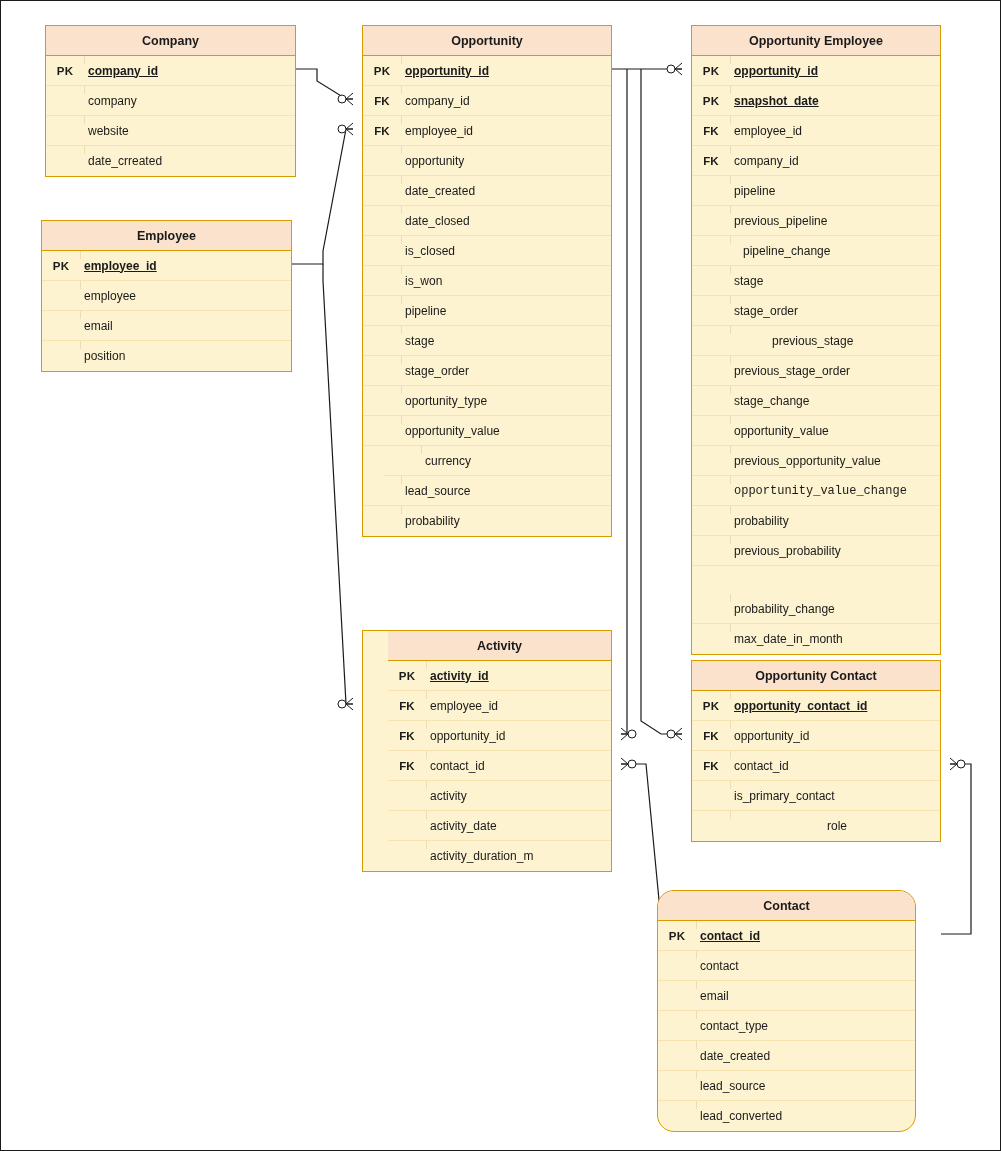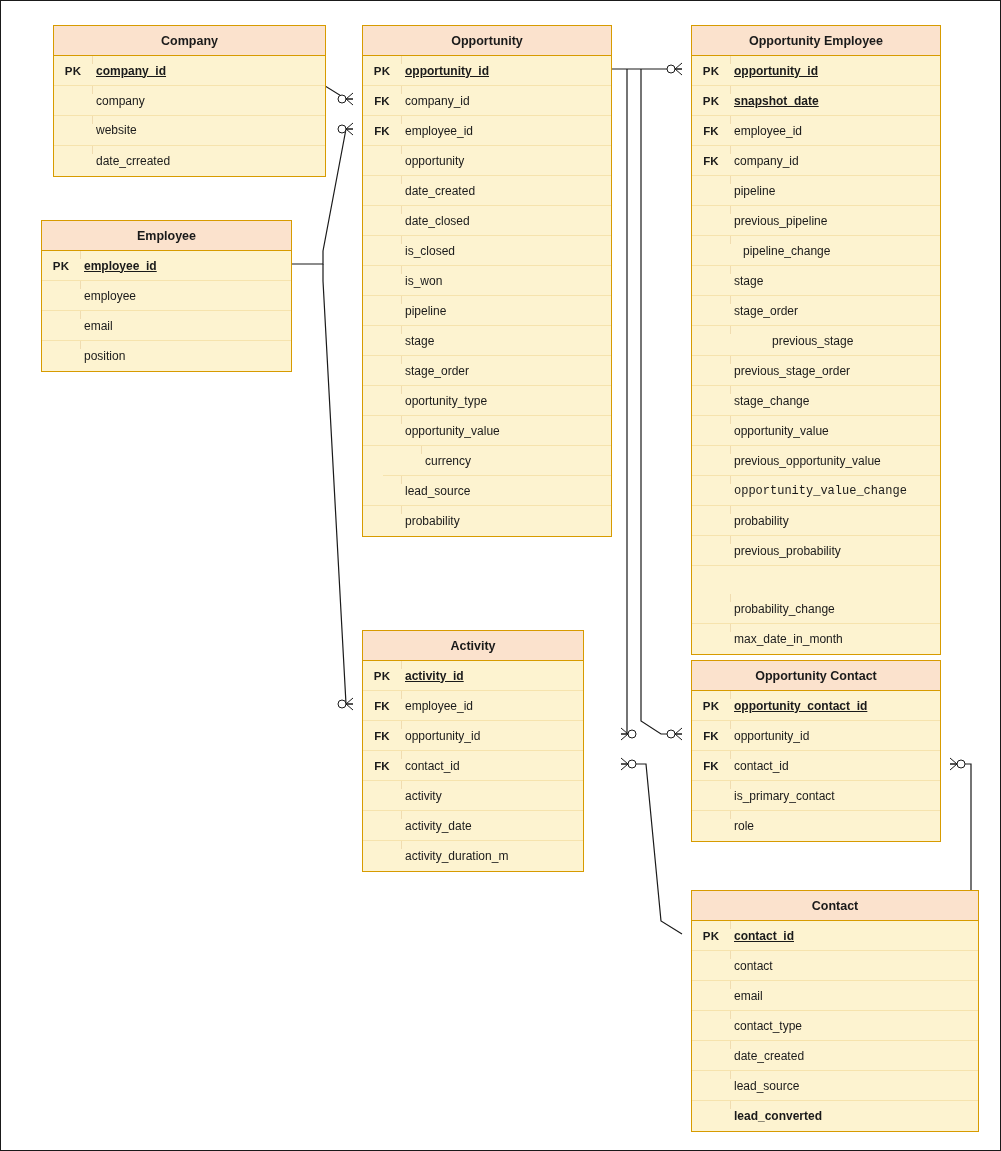--- a/index.html
+++ b/index.html
@@ -120,33 +120,33 @@
         <line x1="627" y1="763" x2="620" y2="769" stroke="#1a1a1a" stroke-width="1"></line>
       </g>
       <g>
         <path d="M949,763 L970,763 L970,933 L940,933" fill="none" stroke="#1a1a1a" stroke-width="1.2"></path>
         <circle cx="960" cy="763" r="4" fill="#ffffff" stroke="#1a1a1a" stroke-width="1"></circle>
         <line x1="956" y1="763" x2="949" y2="757" stroke="#1a1a1a" stroke-width="1"></line>
         <line x1="956" y1="763" x2="949" y2="763" stroke="#1a1a1a" stroke-width="1"></line>
         <line x1="956" y1="763" x2="949" y2="769" stroke="#1a1a1a" stroke-width="1"></line>
       </g>
     </svg>
-<div class="entity" style="left: 52px; top: 24px; width: 273px; background: rgb(253, 243, 208); border-color: rgb(215, 155, 0);">
+<div class="entity" style="left: 44px; top: 24px; width: 251px; background: rgb(253, 243, 208); border-color: rgb(215, 155, 0);">
       <div class="entity-header" style="background: rgb(251, 226, 205); border-bottom-color: rgb(215, 155, 0);">Company</div>
       <div class="attr-row pk" style="border-bottom-color: rgb(246, 227, 173);">
         <span class="attr-key">PK</span>
         <span class="attr-sep"></span>
         <span class="attr-name">company_id</span>
       </div>
       <div class="attr-row" style="border-bottom-color: rgb(246, 227, 173);">
         <span class="attr-key blank"></span>
         <span class="attr-sep"></span>
         <span class="attr-name">company</span>
       </div>
-      <div class="attr-row" style="border-bottom-color: rgb(246, 227, 173); align-items: flex-end;">
+      <div class="attr-row" style="border-bottom-color: rgb(246, 227, 173);">
         <span class="attr-key blank"></span>
         <span class="attr-sep"></span>
         <span class="attr-name">website</span>
       </div>
       <div class="attr-row" style="border-bottom-color: rgb(246, 227, 173);">
         <span class="attr-key blank"></span>
         <span class="attr-sep"></span>
         <span class="attr-name">date_crreated</span>
       </div>
     </div>
@@ -347,21 +347,21 @@
         <span class="attr-key blank"></span>
         <span class="attr-sep"></span>
         <span class="attr-name">probability_change</span>
       </div>
       <div class="attr-row" style="border-bottom-color: rgb(246, 227, 173);">
         <span class="attr-key blank"></span>
         <span class="attr-sep"></span>
         <span class="attr-name">max_date_in_month</span>
       </div>
     </div>
-    <div class="entity" style="left: 361px; top: 629px; width: 222px; background: rgb(253, 243, 208); border-color: rgb(215, 155, 0);">
+    <div class="entity" style="left: 361px; top: 629px; width: 250px; background: rgb(253, 243, 208); border-color: rgb(215, 155, 0); padding-left: 25px;">
       <div class="entity-header" style="background: rgb(251, 226, 205); border-bottom-color: rgb(215, 155, 0);">Activity</div>
       <div class="attr-row pk" style="border-bottom-color: rgb(246, 227, 173);">
         <span class="attr-key">PK</span>
         <span class="attr-sep"></span>
         <span class="attr-name">activity_id</span>
       </div>
       <div class="attr-row" style="border-bottom-color: rgb(246, 227, 173);">
         <span class="attr-key">FK</span>
         <span class="attr-sep"></span>
         <span class="attr-name">employee_id</span>
@@ -407,27 +407,27 @@
       <div class="attr-row" style="border-bottom-color: rgb(246, 227, 173);">
         <span class="attr-key">FK</span>
         <span class="attr-sep"></span>
         <span class="attr-name">contact_id</span>
       </div>
       <div class="attr-row" style="border-bottom-color: rgb(246, 227, 173);">
         <span class="attr-key blank"></span>
         <span class="attr-sep"></span>
         <span class="attr-name">is_primary_contact</span>
       </div>
-      <div class="attr-row" style="border-bottom-color: rgb(246, 227, 173);">
+      <div class="attr-row" style="border-bottom-color: rgb(246, 227, 173); justify-content: center;">
         <span class="attr-key blank"></span>
         <span class="attr-sep"></span>
         <span class="attr-name">role</span>
       </div>
     </div>
-    <div class="entity" style="left: 690px; top: 889px; width: 288px; background: rgb(253, 243, 208); border-color: rgb(215, 155, 0);">
+    <div class="entity" style="left: 656px; top: 889px; width: 259px; background: rgb(253, 243, 208); border-color: rgb(215, 155, 0); border-radius: 17px;">
       <div class="entity-header" style="background: rgb(251, 226, 205); border-bottom-color: rgb(215, 155, 0);">Contact</div>
       <div class="attr-row pk" style="border-bottom-color: rgb(246, 227, 173);">
         <span class="attr-key">PK</span>
         <span class="attr-sep"></span>
         <span class="attr-name">contact_id</span>
       </div>
       <div class="attr-row" style="border-bottom-color: rgb(246, 227, 173);">
         <span class="attr-key blank"></span>
         <span class="attr-sep"></span>
         <span class="attr-name">contact</span>
@@ -445,19 +445,19 @@
       <div class="attr-row" style="border-bottom-color: rgb(246, 227, 173);">
         <span class="attr-key blank"></span>
         <span class="attr-sep"></span>
         <span class="attr-name">date_created</span>
       </div>
       <div class="attr-row" style="border-bottom-color: rgb(246, 227, 173);">
         <span class="attr-key blank"></span>
         <span class="attr-sep"></span>
         <span class="attr-name">lead_source</span>
       </div>
-      <div class="attr-row" style="border-bottom-color: rgb(246, 227, 173); font-weight: bold;">
+      <div class="attr-row" style="border-bottom-color: rgb(246, 227, 173);">
         <span class="attr-key blank"></span>
         <span class="attr-sep"></span>
         <span class="attr-name">lead_converted</span>
       </div>
     </div>
   </div>
 
 </body></html>

